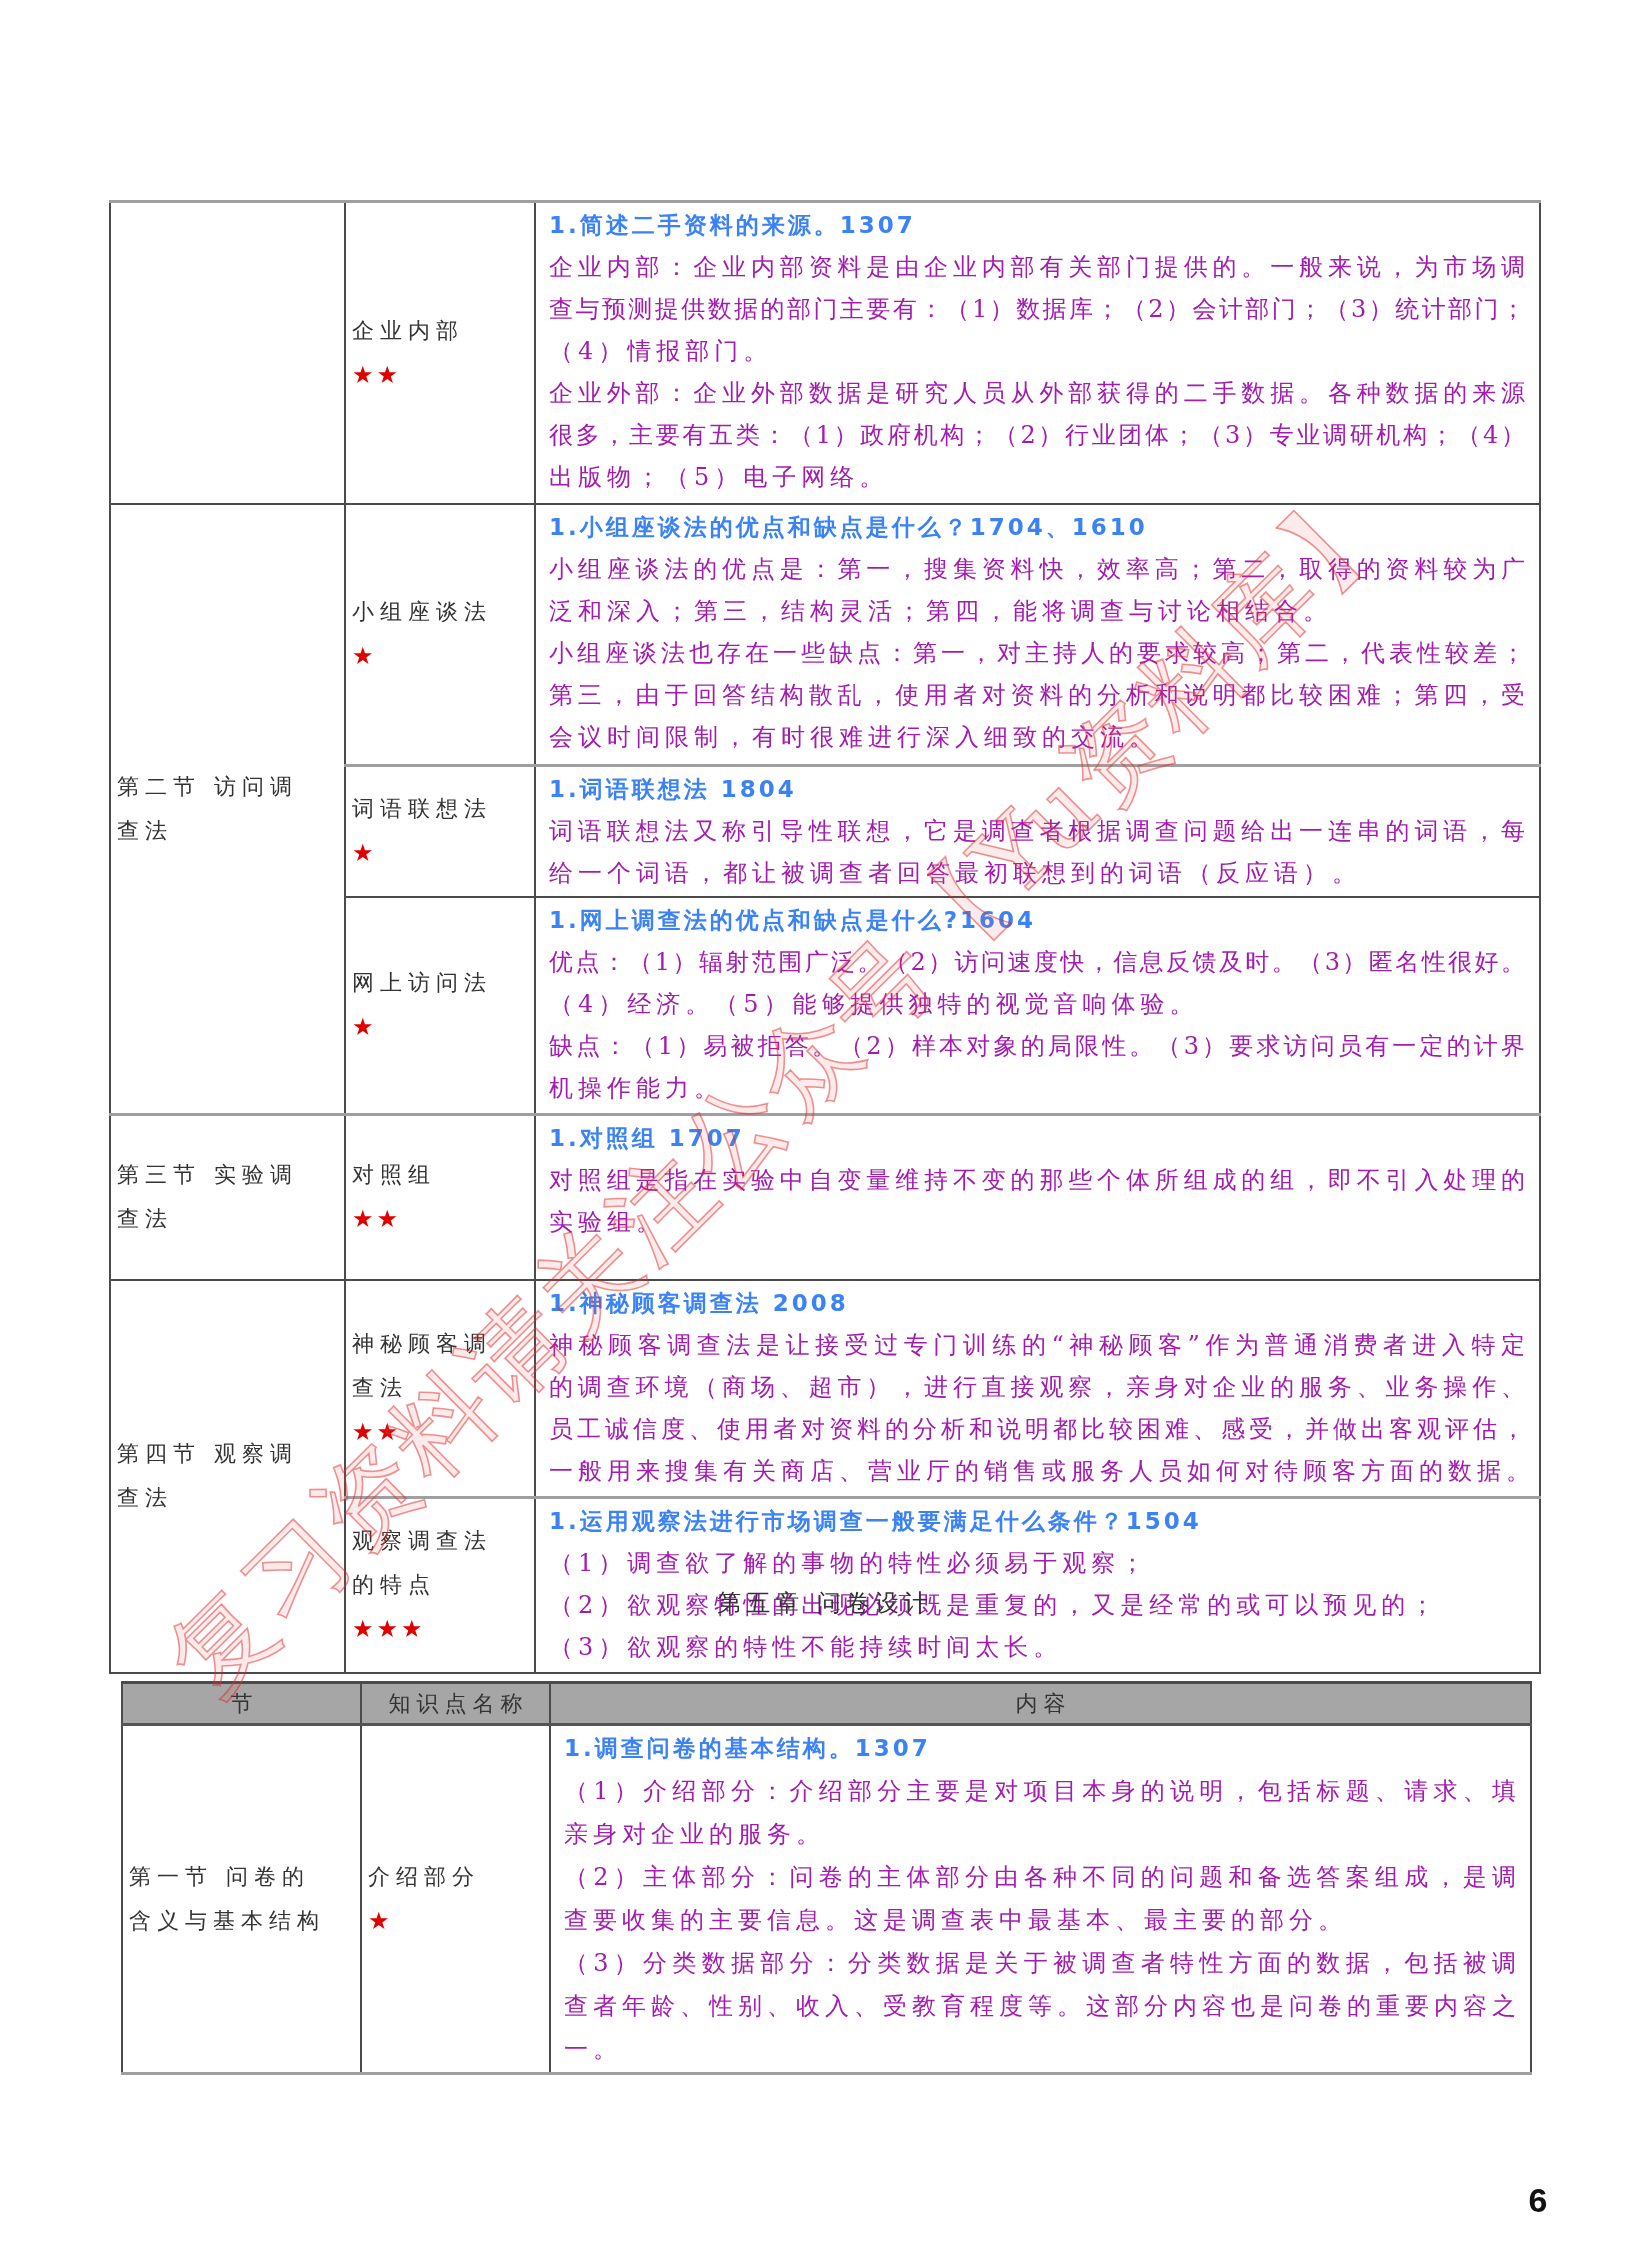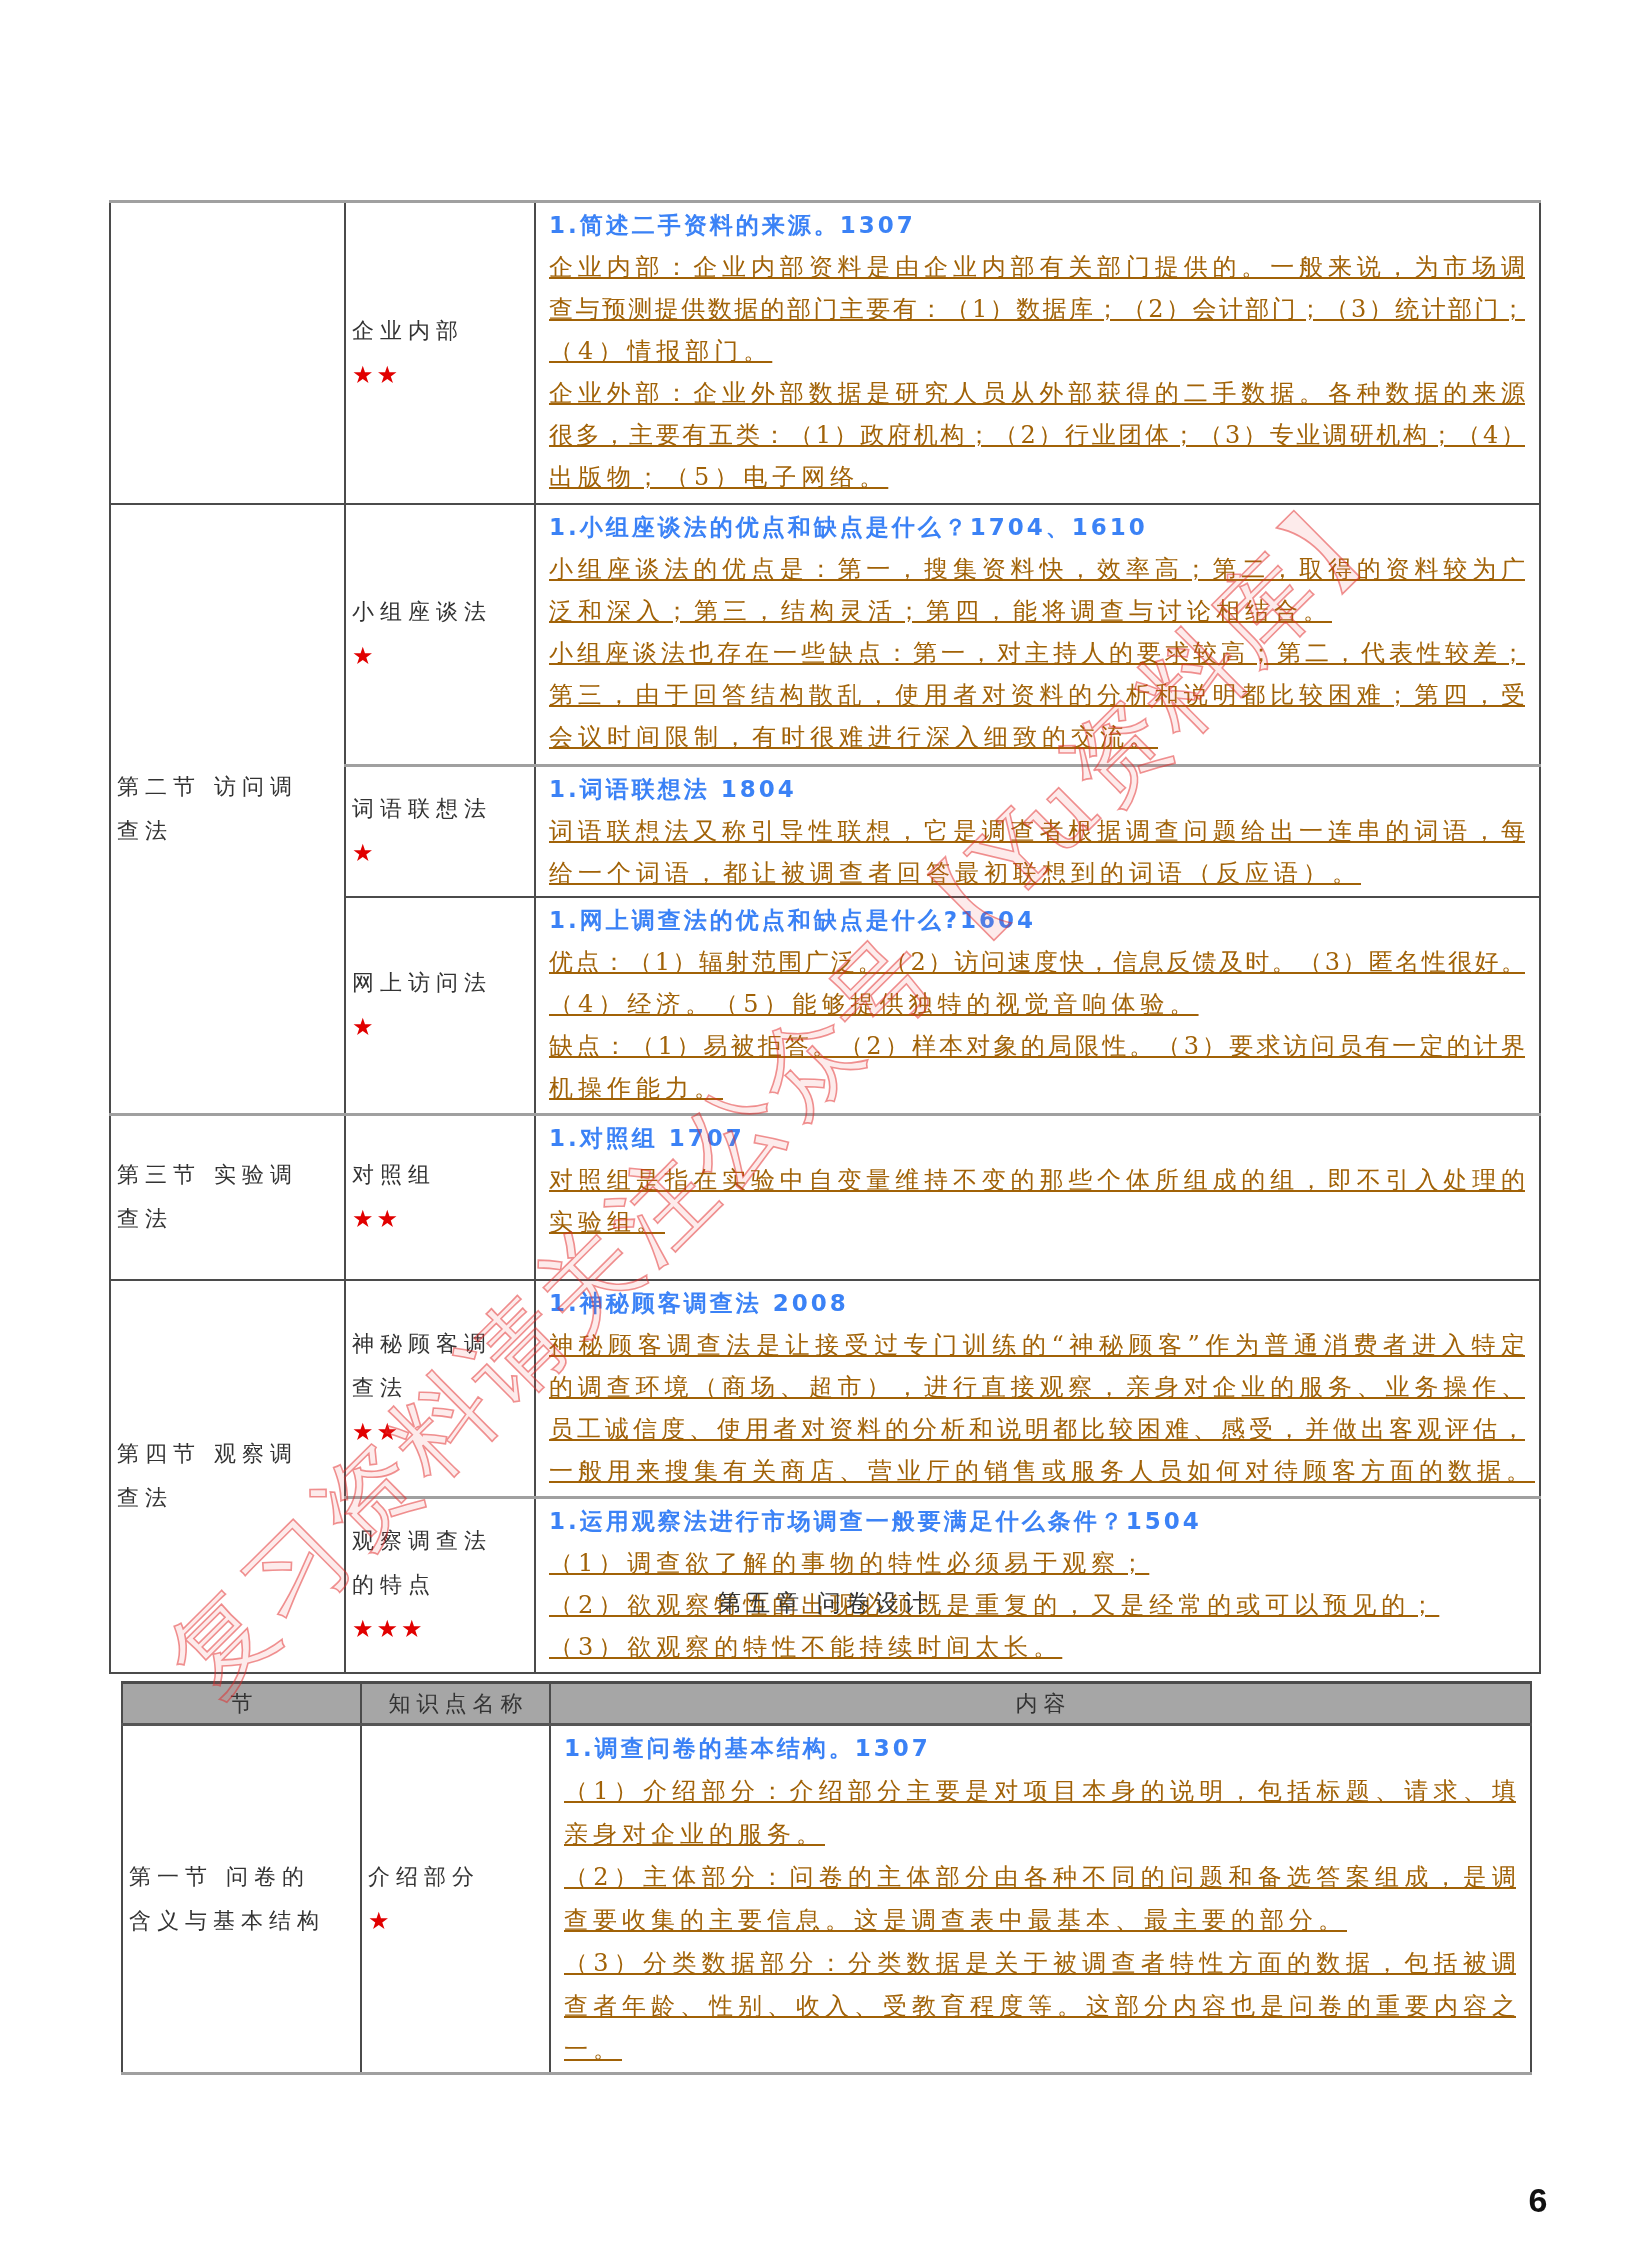--- a/index.html
+++ b/index.html
@@ -53,21 +53,21 @@
     }
     .content{
       vertical-align:top;padding:1px 14px 0 13px !important;
       font-size:24px;line-height:42px;
     }
     #table2 .content{line-height:43px;}
     .c-title{
       font-family:"DejaVu Sans", sans-serif;font-weight:bold;
       font-size:23px;letter-spacing:3px;color:#3b82f6;white-space:nowrap;
     }
-    .c-line{white-space:nowrap;letter-spacing:5px;color:#a16207;text-decoration:underline;}
+    .c-line{white-space:nowrap;letter-spacing:5px;color:#a21caf;}
     .c-line.j{
       letter-spacing:0;text-align:justify;text-align-last:justify;
       text-justify:inter-character;
     }
 
     #table2 th{
       background:var(--header-bg);font-weight:normal;
       font-size:22px;letter-spacing:6px;color:#333;
       text-align:center;vertical-align:middle;padding-left:6px;
     }

